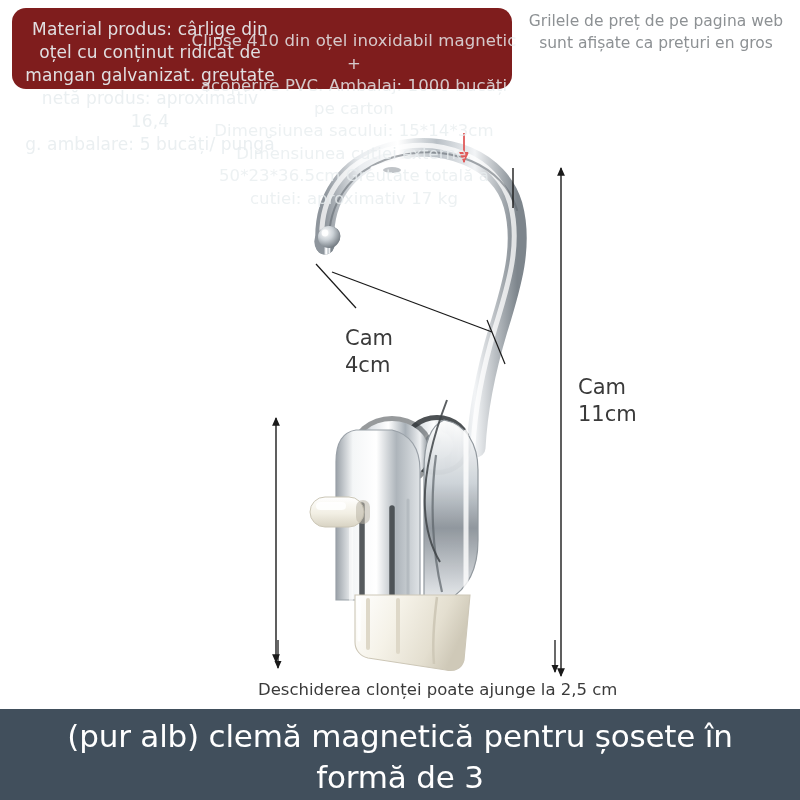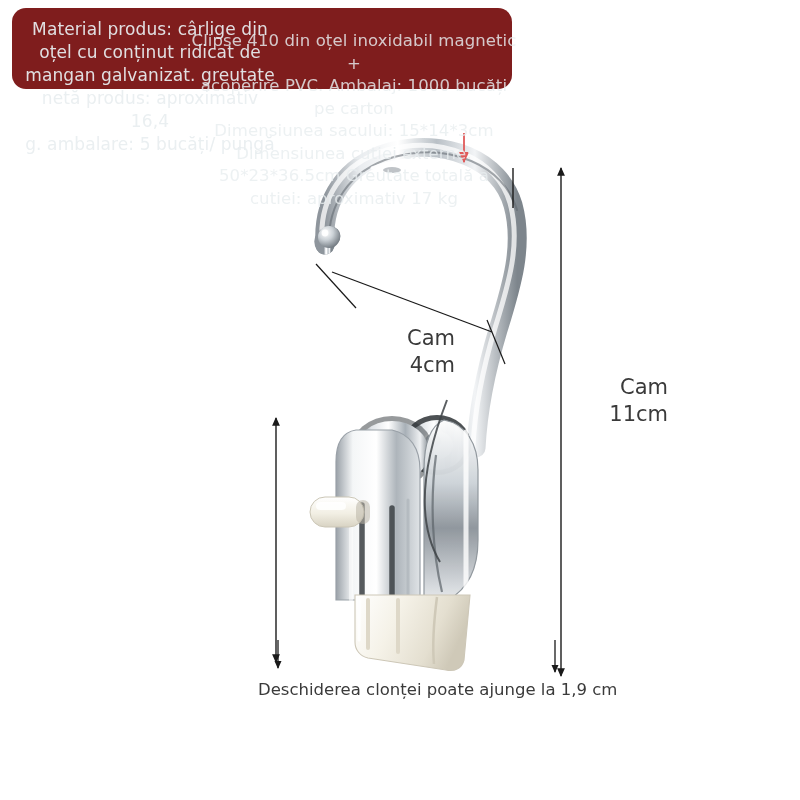--- a/index.html
+++ b/index.html
@@ -40,21 +40,21 @@
   
   .red-note{
     position:absolute;left:478px;top:128px;width:140px;
     color:#e05a5a;font-size:15px;line-height:20px;
     text-align:center;white-space:pre-line;
   }
 
   
   .dim-label{
     position:absolute;color:#3a3a3a;font-size:21px;line-height:27px;
-    text-align:right;white-space:pre-line;
+    text-align:left;white-space:pre-line;
   }
   .lbl-4cm{left:345px;top:325px;width:110px;}
   .lbl-11cm{left:578px;top:374px;width:90px;}
   .lbl-bottom{
     position:absolute;left:258px;top:680px;width:350px;
     color:#3a3a3a;font-size:16.5px;text-align:center;white-space:nowrap;
   }
   .vert-wrap{position:absolute;left:180px;top:420px;width:250px;height:250px;}
 
   
@@ -233,29 +233,33 @@
 netă produs: aproximativ 16,4
 g. ambalare: 5 bucăți/ pungă</div>
     <div class="info-col info-col-b">Clipse 410 din oțel inoxidabil magnetic +
 acoperire PVC. Ambalaj: 1000 bucăți pe carton
 Dimensiunea sacului: 15*14*3cm
 Dimensiunea cutiei externe:
 50*23*36.5cm Greutate totală a
 cutiei: aproximativ 17 kg</div>
   </div>
 
+  <div class="web-note">Grilele de preț de pe pagina web
+sunt afișate ca prețuri en gros</div>
 
 
 
   <div class="dim-label lbl-4cm">Cam
 4cm</div>
 
   <div class="dim-label lbl-11cm">Cam
 11cm</div>
 
   <div class="vert-wrap">
     
   </div>
 
-  <div class="lbl-bottom">Deschiderea clonței poate ajunge la 1,9 cm</div>
-
+  <div class="lbl-bottom">Deschiderea clonței poate ajunge la 2,5 cm</div>
+
+  <div class="caption">(pur alb) clemă magnetică pentru șosete în
+formă de 3</div>
 
 </div>
 
 </body></html>

